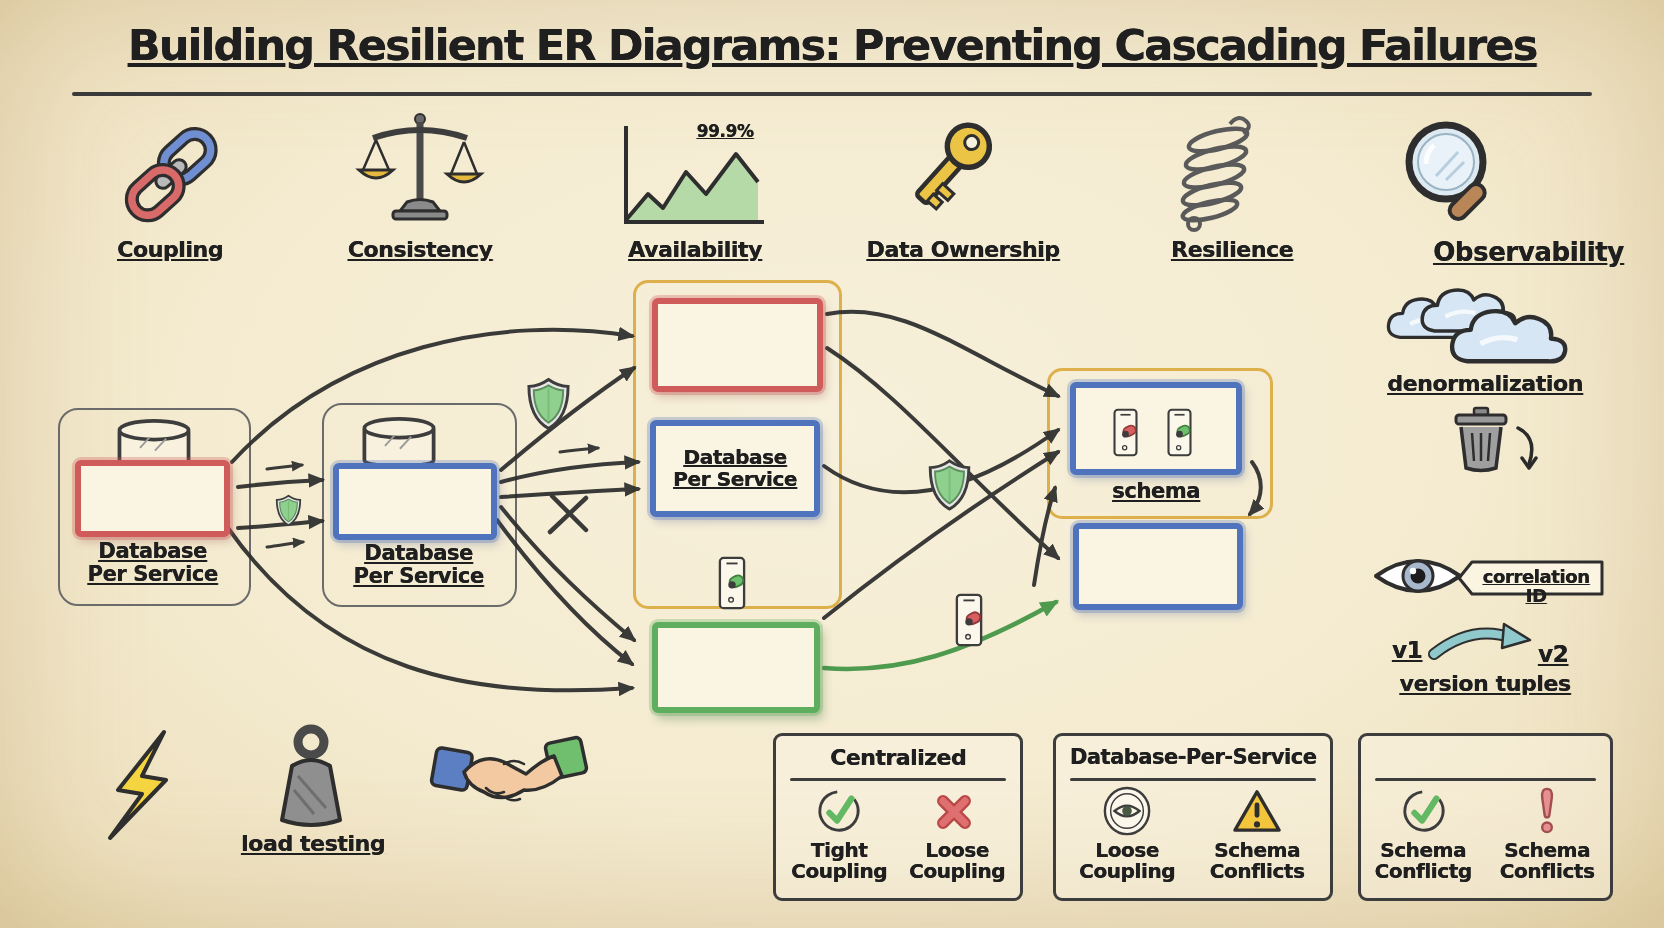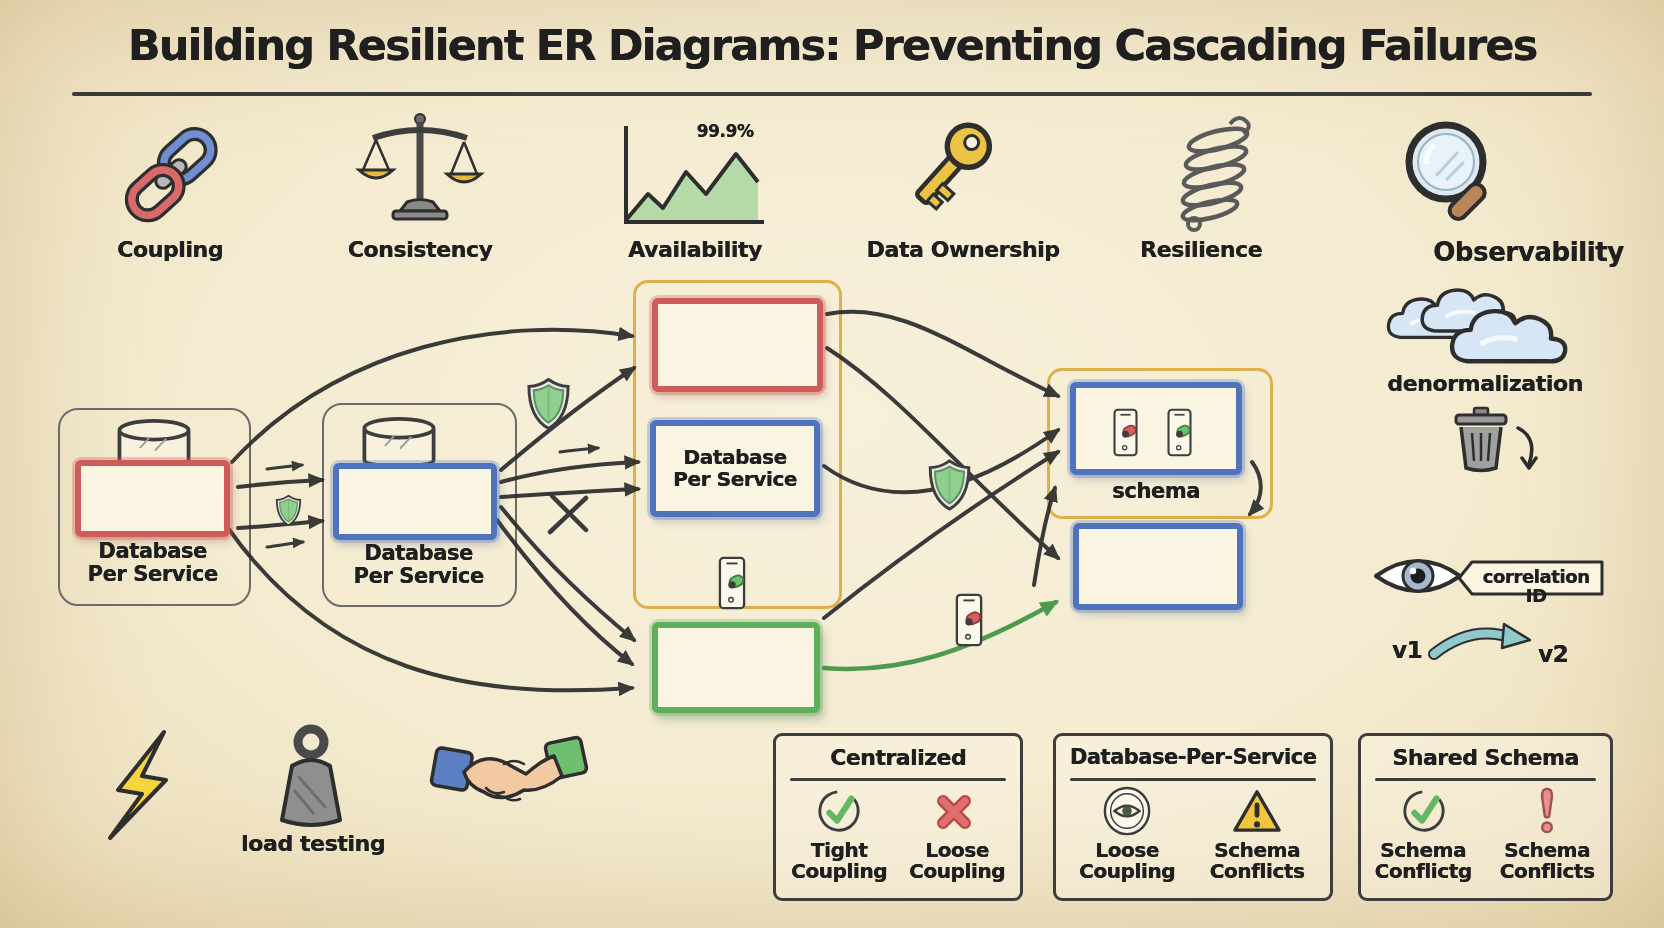--- a/index.html
+++ b/index.html
@@ -5,21 +5,21 @@
   html,body{margin:0;padding:0;background:#d8cdb2;}
   #canvas{
     position:relative;width:1664px;height:928px;overflow:hidden;
     background:radial-gradient(ellipse at 50% 45%, #f7f0da 0%, #f4ebd0 55%, #eee1bf 85%, #e6d6ad 100%);
     box-shadow:inset 0 0 140px rgba(180,150,100,.32);
     font-family:"DejaVu Sans",sans-serif;color:#1f1f1f;
   }
   .abs{position:absolute;}
   .lbl{position:absolute;font-weight:700;color:#1f1f1f;text-align:center;
        font-family:"DejaVu Sans",sans-serif;letter-spacing:-.4px;line-height:1.08;
-       text-shadow:.4px 0 0 currentColor;}
+       text-shadow:.4px 0 0 currentColor;text-decoration:underline;}
   .title{font-size:43px;letter-spacing:-1.8px;white-space:nowrap;left:0;right:0;top:22px;}
   .rule{position:absolute;background:#3a3a3a;border-radius:3px;}
   .container{position:absolute;border:2.5px solid #6b6b6b;border-radius:20px;z-index:1;}
   .ycontainer{position:absolute;border:3px solid #ddb04b;border-radius:15px;z-index:1;}
   .ebox{position:absolute;background:#faf4e2;border-radius:6px;z-index:3;}
   .red{border:6px solid #cf5b5b;box-shadow:0 0 0 3px rgba(207,91,91,.30),3px 5px 9px rgba(140,70,70,.28);}
   .blue{border:6px solid #4f74bd;box-shadow:0 0 0 3px rgba(79,116,189,.28),3px 5px 9px rgba(60,80,140,.25);}
   .green{border:6px solid #5fae5f;box-shadow:0 0 0 3px rgba(95,174,95,.30),4px 7px 9px rgba(70,120,70,.30);}
   .panel{position:absolute;border:3px solid #3d3d3d;border-radius:9px;background:rgba(250,245,228,.45);z-index:3;}
   .panel .ptitle{position:absolute;top:9px;left:0;right:0;text-align:center;font-size:22px;font-weight:700;letter-spacing:-.5px;text-shadow:.4px 0 0 currentColor;}
@@ -143,21 +143,21 @@
     <path d="M58,14 q8,-10 16,-3 q7,6 -3,12" fill="none" stroke="#5a5a5a" stroke-width="4"></path>
     <g fill="none" stroke="#5a5a5a" stroke-width="4.5">
       <ellipse cx="46" cy="30" rx="30" ry="9" transform="rotate(-14 46 30)"></ellipse>
       <ellipse cx="44" cy="48" rx="31" ry="9" transform="rotate(-14 44 48)"></ellipse>
       <ellipse cx="42" cy="66" rx="31" ry="9" transform="rotate(-14 42 66)"></ellipse>
       <ellipse cx="40" cy="84" rx="30" ry="9" transform="rotate(-14 40 84)"></ellipse>
       <ellipse cx="38" cy="100" rx="28" ry="8" transform="rotate(-14 38 100)"></ellipse>
     </g>
     <circle cx="22" cy="114" r="6" fill="none" stroke="#5a5a5a" stroke-width="4"></circle>
   </svg>
-  <div class="lbl" style="left:1111px;top:238px;width:180px;font-size:22px">Resilience</div>
+  <div class="lbl" style="left:1142px;top:238px;width:180px;font-size:22px">Resilience</div>
 
   <svg class="abs z4" style="left:1398px;top:118px" width="112" height="116">
     <circle cx="48" cy="44" r="37" fill="#ddeaf2" stroke="#2e2e2e" stroke-width="7"></circle>
     <circle cx="48" cy="44" r="28" fill="#e9f2f8" stroke="#9ab4c4" stroke-width="2"></circle>
     <path d="M36,27 Q28,35 28,46" stroke="#ffffff" stroke-width="5" fill="none" opacity=".85"></path>
     <path d="M38,58 L60,34 M48,62 L66,44" stroke="#b7cede" stroke-width="3" fill="none"></path>
     <g transform="rotate(45 78 74)">
       <rect x="70" y="66" width="17" height="42" rx="8" fill="#b98757" stroke="#2e2e2e" stroke-width="4"></rect>
     </g>
   </svg>
@@ -288,20 +288,21 @@
   </svg>
   <div class="lbl z4" style="left:1472px;top:567px;width:128px;font-size:18px">correlation ID</div>
 
   <div class="lbl z4" style="left:1382px;top:638px;width:50px;font-size:23px">v1</div>
   <svg class="abs z3" style="left:1428px;top:618px" width="108" height="46">
     <path d="M6,36 Q44,6 84,20" fill="none" stroke="#2e2e2e" stroke-width="12" stroke-linecap="round"></path>
     <path d="M6,36 Q44,6 84,20" fill="none" stroke="#8fc9cc" stroke-width="8" stroke-linecap="round"></path>
     <path d="M76,6 L102,22 L74,30 Z" fill="#8fc9cc" stroke="#2e2e2e" stroke-width="2.5" stroke-linejoin="round"></path>
   </svg>
   <div class="lbl z4" style="left:1528px;top:642px;width:50px;font-size:23px">v2</div>
+  <div class="lbl z4" style="left:1355px;top:672px;width:260px;font-size:22px">version tuples</div>
 
   <svg class="abs z4" style="left:102px;top:728px" width="84" height="115">
     <path d="M62,4 L16,62 L40,66 L8,110 L64,52 L40,48 Z" fill="#f5d53f" stroke="#2e2e2e" stroke-width="4" stroke-linejoin="round"></path>
   </svg>
 
   <svg class="abs z4" style="left:264px;top:724px" width="94" height="104">
     <circle cx="47" cy="18" r="13" fill="none" stroke="#4a4a4a" stroke-width="9"></circle>
     <path d="M18,96 L28,42 Q47,30 66,42 L76,96 Q47,106 18,96 Z" fill="#8f8f8f" stroke="#2e2e2e" stroke-width="4" stroke-linejoin="round"></path>
     <path d="M34,52 L62,84 M30,66 L50,90" stroke="#6e6e6e" stroke-width="3" fill="none"></path>
   </svg>
@@ -346,21 +347,20 @@
       </svg>
     <div class="pitem-lbl" style="left:13px;top:104px;width:116px">
       <span>Loose</span><br><span>Coupling</span>
     </div>
     <div class="pitem-lbl" style="left:143px;top:104px;width:116px">
       <span>Schema</span><br><span>Conflicts</span>
     </div>
   </div>
 
   <div class="panel" style="left:1358px;top:733px;width:249px;height:162px">
-    <div class="ptitle">Shared Schema</div>
     <div class="pline"></div>
     <svg class="abs" style="left:40px;top:52px" width="46" height="46">
         <use href="#sym-check"></use>
       </svg>
     <svg class="abs" style="left:176px;top:50px" width="20" height="50">
         <use href="#sym-exclaim"></use>
       </svg>
     <div class="pitem-lbl" style="left:2px;top:104px;width:120px">
       <span>Schema</span><br><span>Conflictg</span>
     </div>

